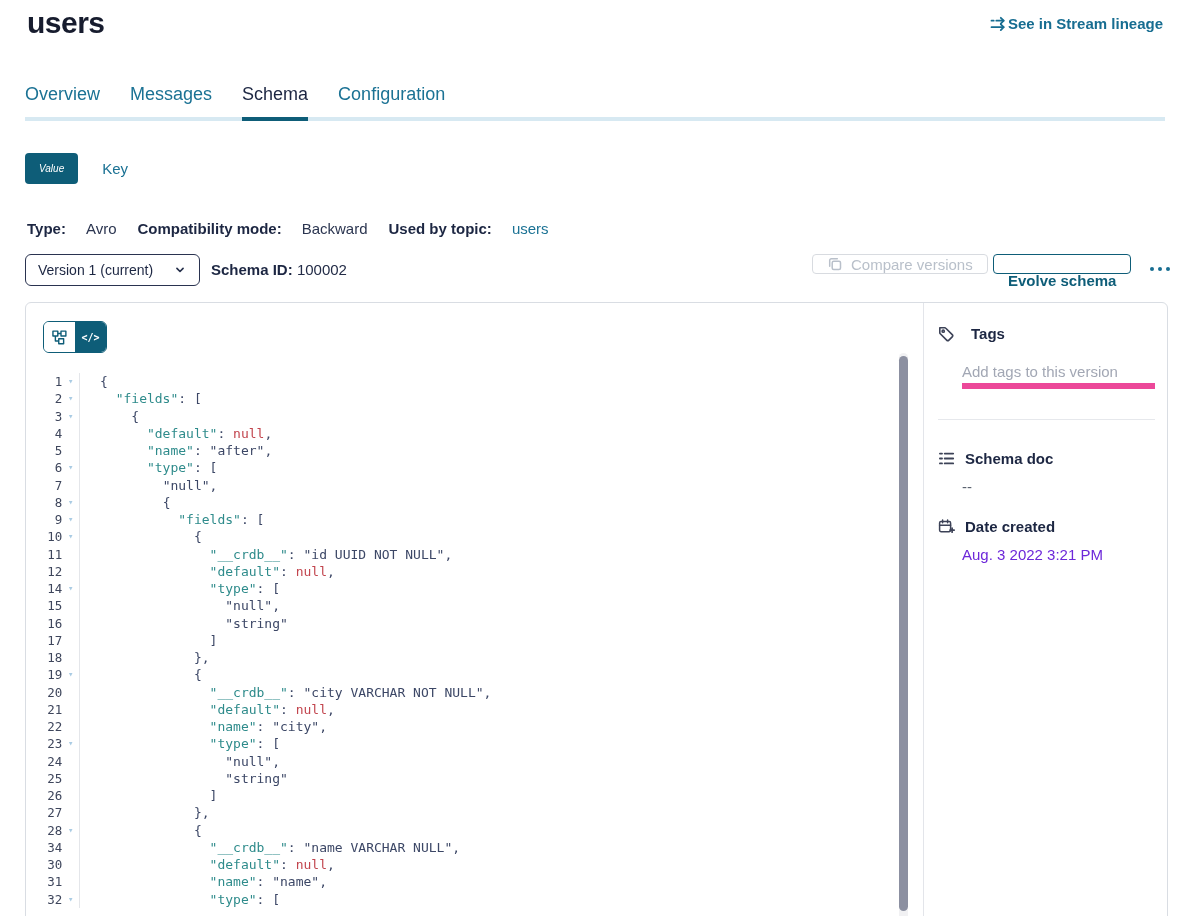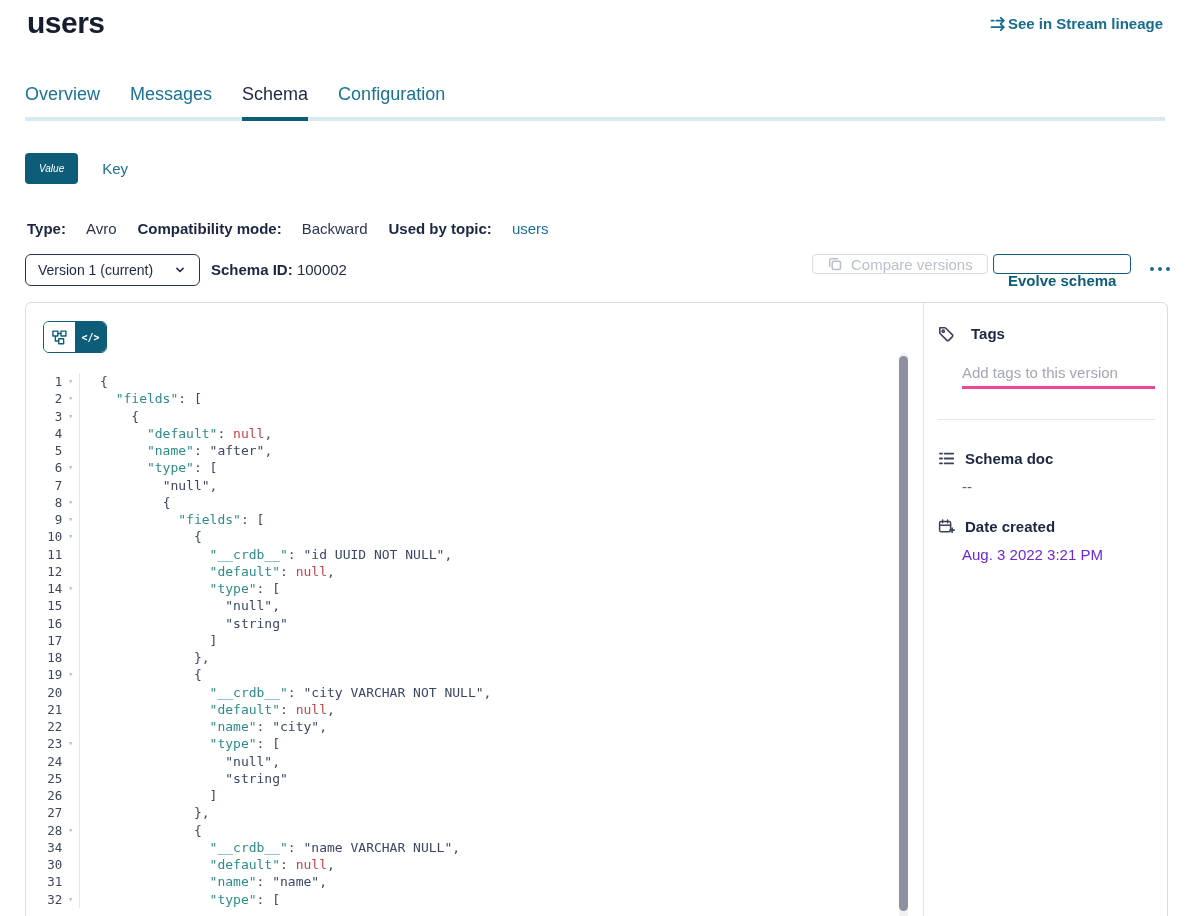--- a/index.html
+++ b/index.html
@@ -88,21 +88,21 @@
     background:#8c90a1; border-radius:5px; cursor:pointer; }
 
   
   .sidebar { position:absolute; left:897px; top:0; bottom:0; width:245px;
     border-left:1px solid #e3e5ea; }
   .sb-head { position:absolute; display:flex; align-items:center; gap:10px;
     font-size:15px; font-weight:700; color:#1c2642; }
   .sb-head svg { color:#3c4257; flex:none; }
   .tags-head { left:14px; top:22px;gap:16px; }
   .tags-input { position:absolute; left:38px; top:56px; width:193px; height:30px;
-    border:none; border-bottom:3px solid #ec4899; font-size:15px; font-family:inherit;
+    border:none; border-bottom:6px solid #ec4899; font-size:15px; font-family:inherit;
     color:#b91c1c; background:transparent; outline:none; }
   .tags-input::placeholder { color:#a2a7b4; }
   .sb-divider { position:absolute; left:14px; right:13px; top:116px; height:1px; background:#e6e8ec; }
   .doc-head { left:14px; top:147px; }
   .doc-value { position:absolute; left:38px; top:175px; font-size:15px; color:#5c6370; }
   .date-head { left:14px; top:215px; }
   .date-value { position:absolute; left:38px; top:243px; font-size:15px; color:#6d28d9; }
 </style>
 </head>
 <body>

